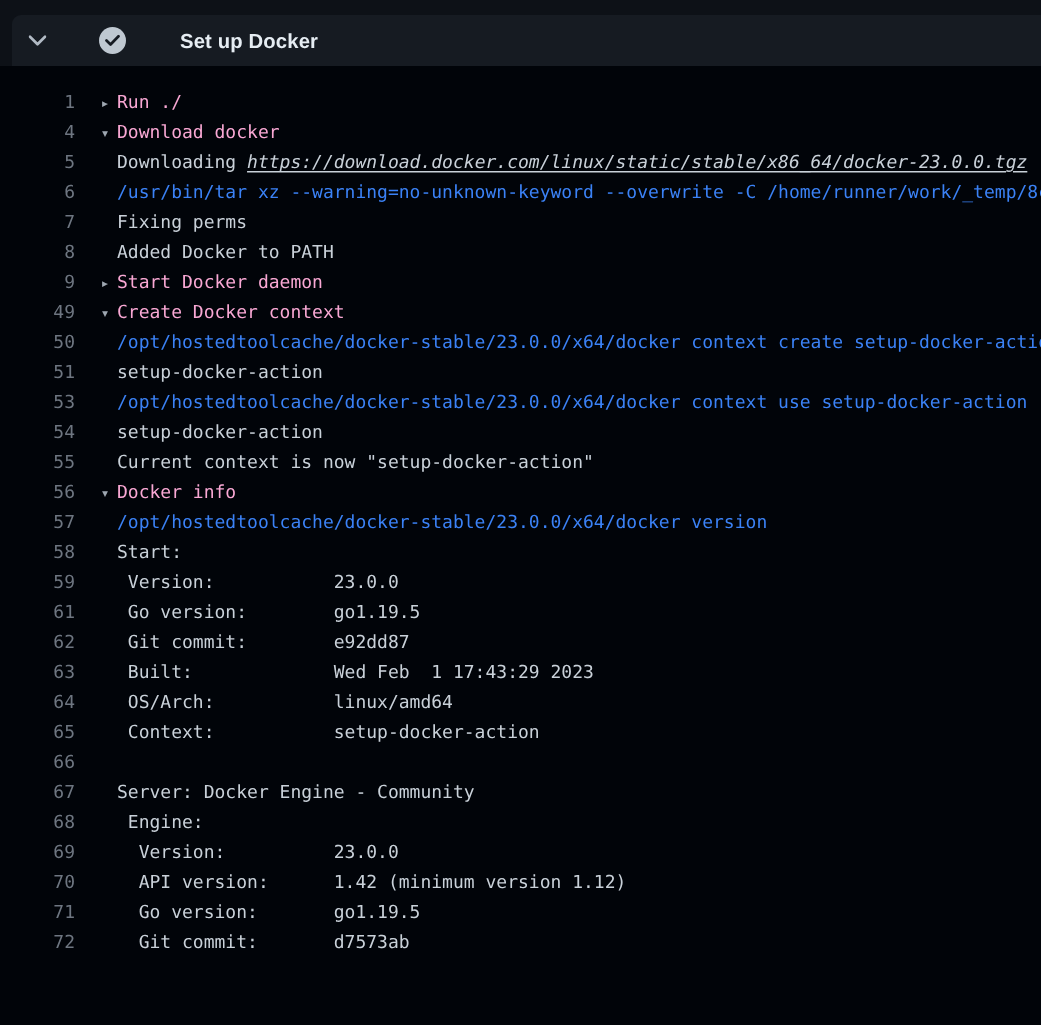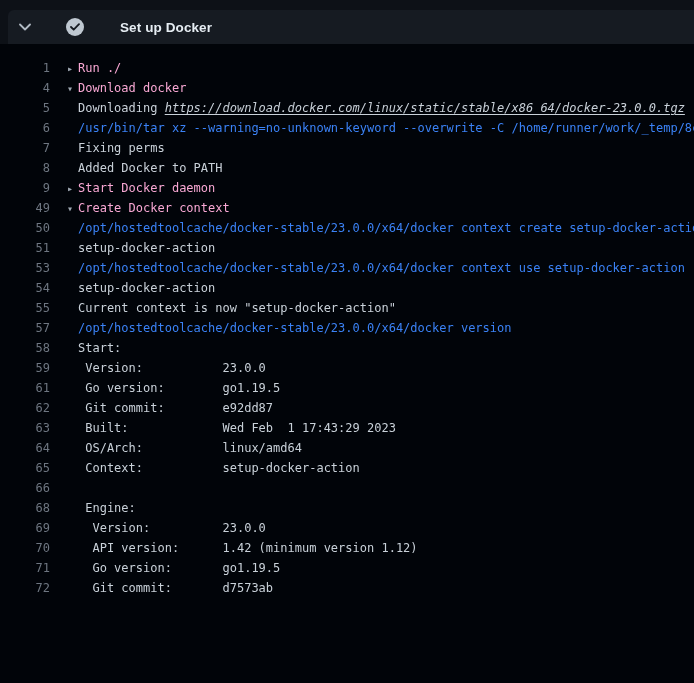--- a/index.html
+++ b/index.html
@@ -147,20 +147,24 @@
   </div>
       <div class="row">
     <a class="num">54</a>
     <div class="content plain">setup-docker-action</div>
   </div>
       <div class="row">
     <a class="num">55</a>
     <div class="content plain">Current context is now "setup-docker-action"</div>
   </div>
       <div class="row">
+    <a class="num">56</a>
+    <div class="content group"><span class="arrow">▾</span><span class="group-label">Docker info</span></div>
+  </div>
+      <div class="row">
     <a class="num">57</a>
     <div class="content plain cmd">/opt/hostedtoolcache/docker-stable/23.0.0/x64/docker version</div>
   </div>
       <div class="row">
     <a class="num">58</a>
     <div class="content plain">Start:</div>
   </div>
       <div class="row">
     <a class="num">59</a>
     <div class="content plain"> Version:           23.0.0</div>
@@ -181,20 +185,24 @@
     <a class="num">64</a>
     <div class="content plain"> OS/Arch:           linux/amd64</div>
   </div>
       <div class="row">
     <a class="num">65</a>
     <div class="content plain"> Context:           setup-docker-action</div>
   </div>
       <div class="row">
     <a class="num">66</a>
     <div class="content plain"></div>
+  </div>
+      <div class="row">
+    <a class="num">67</a>
+    <div class="content plain">Server: Docker Engine - Community</div>
   </div>
       <div class="row">
     <a class="num">68</a>
     <div class="content plain"> Engine:</div>
   </div>
       <div class="row">
     <a class="num">69</a>
     <div class="content plain">  Version:          23.0.0</div>
   </div>
       <div class="row">

